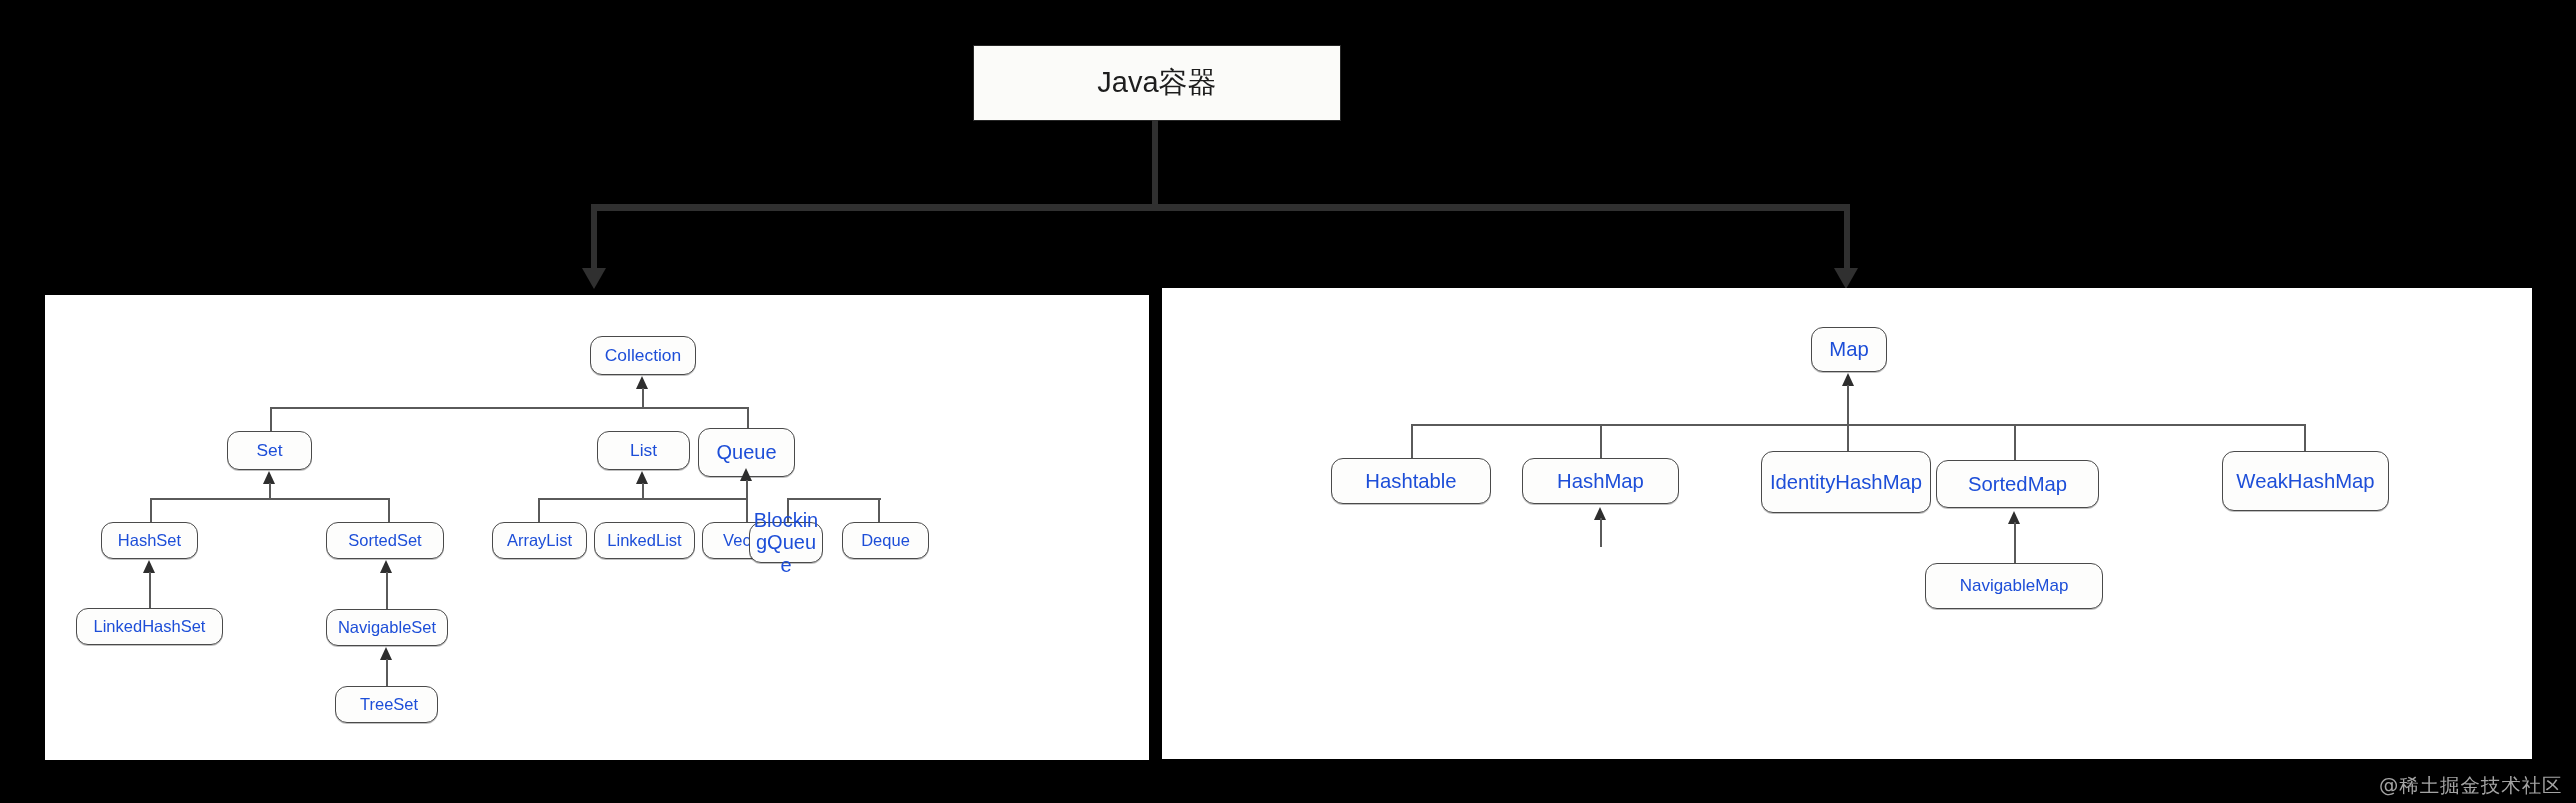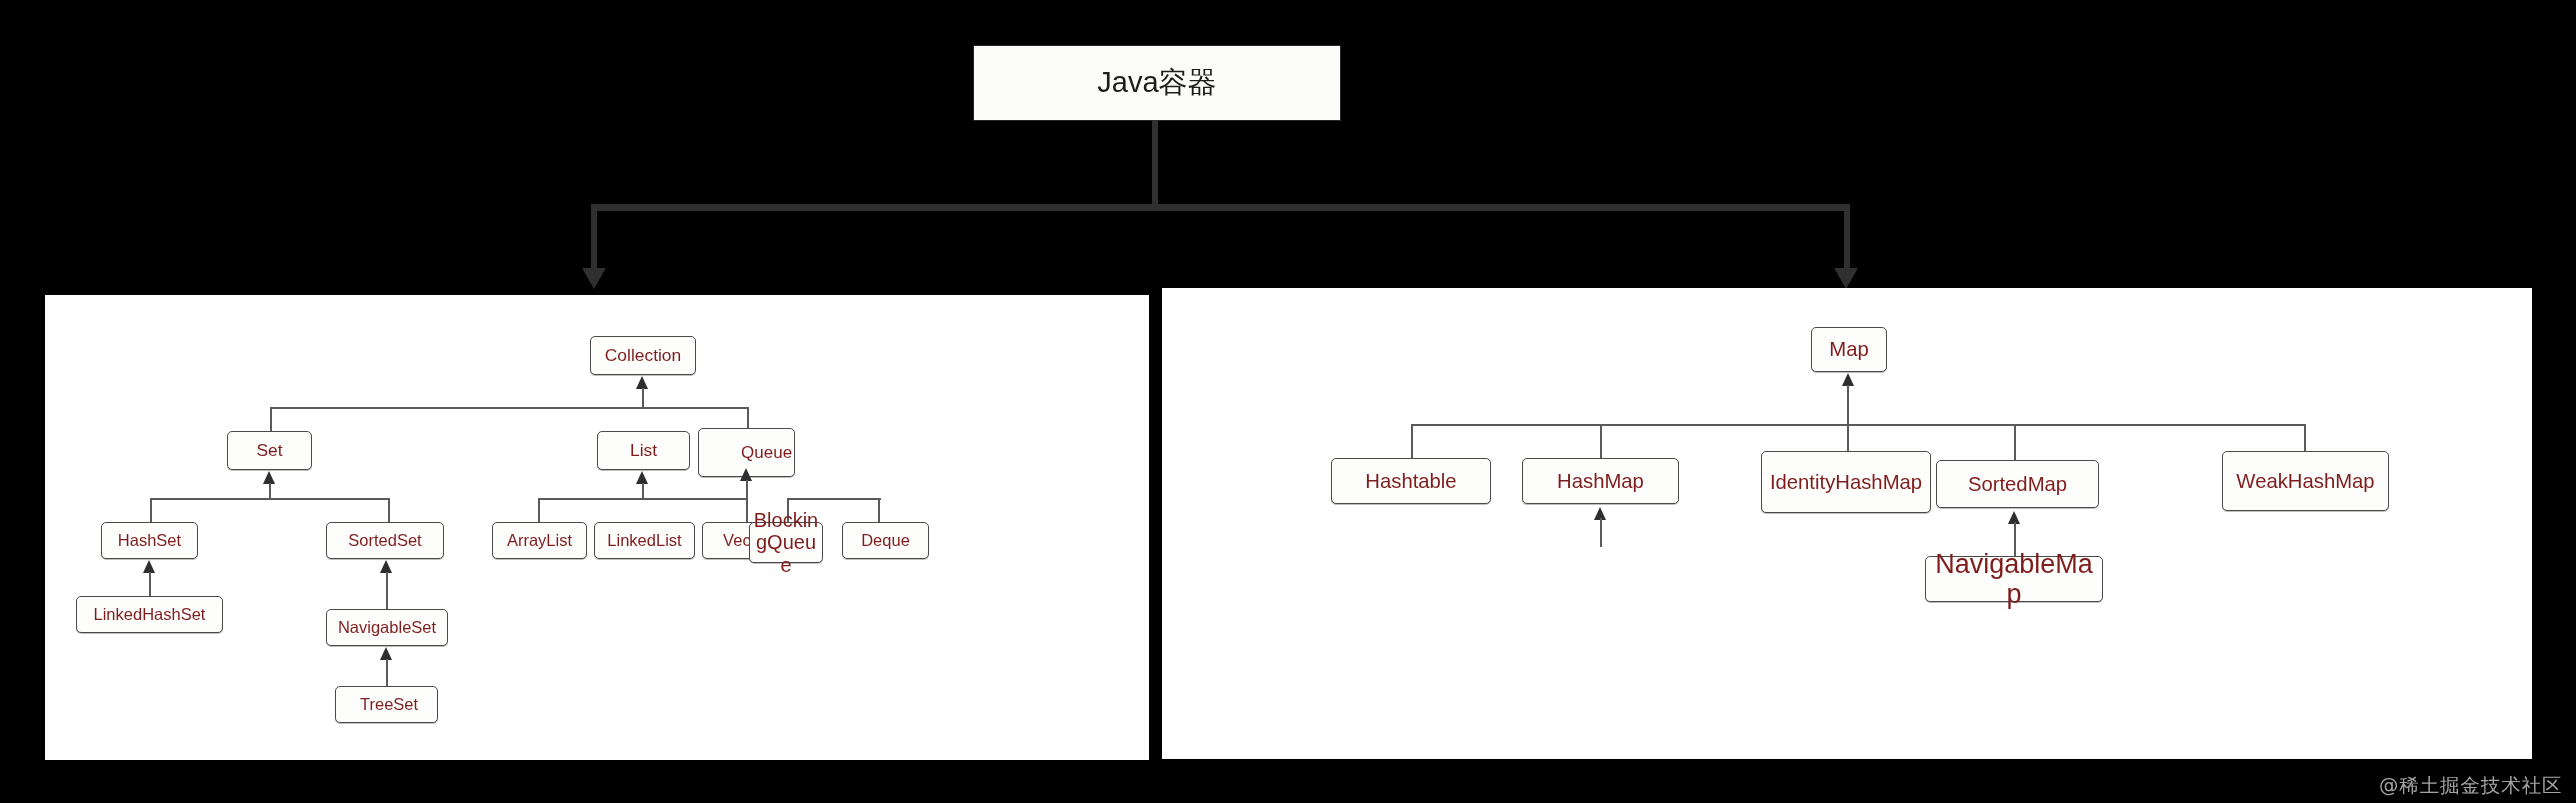--- a/index.html
+++ b/index.html
@@ -12,22 +12,22 @@
   }
 
   
   .node{
     position:absolute;
     box-sizing:border-box;
     display:flex;align-items:center;justify-content:center;
     text-align:center;
     background:#fdfdfc;
     border:1.9px solid #4a4a4a;
-    border-radius:5px;
-    color:#7f1d1d;
+    border-radius:12px;
+    color:#1d4ed8;
     line-height:1.12;
     box-shadow:0 1px 0 rgba(0,0,0,.25);
     white-space:normal;
     word-break:break-all;
     padding:0 1.9px;
   }
 
   
   .root-box{
     position:absolute;
@@ -116,40 +116,40 @@
     <div class="ln lnv" style="left:702px;top:112px;height:21px;"></div>
 
     <div class="node" style="left:182px;top:136px;width:85px;height:39px;font-size:17.4px;">
       <span>Set</span>
     </div>
 
     <div class="node" style="left:552px;top:136px;width:93px;height:39px;font-size:17.4px;">
       <span>List</span>
     </div>
 
-    <div class="node" style="left:653px;top:133px;width:97px;height:49px;font-size:17px;justify-content:flex-end;">
+    <div class="node" style="left:653px;top:133px;width:97px;height:49px;font-size:20px;">
       <span>Queue</span>
     </div>
 
     <div class="arrow-up" style="left:218px;top:176px;"></div>
     <div class="ln lnv" style="left:224px;top:188px;height:17.4px;"></div>
     <div class="ln lnh" style="left:105px;top:203px;width:240px;"></div>
     <div class="ln lnv" style="left:105px;top:203px;height:24px;"></div>
     <div class="ln lnv" style="left:343px;top:203px;height:24px;"></div>
 
     <div class="node" style="left:56px;top:227px;width:97px;height:37px;font-size:16.5px;">
       <span>HashSet</span>
     </div>
     <div class="node" style="left:281px;top:227px;width:118px;height:37px;font-size:16.5px;">
       <span>SortedSet</span>
     </div>
 
     <div class="arrow-up" style="left:98px;top:265px;"></div>
     <div class="ln lnv" style="left:104px;top:277px;height:39px;"></div>
-    <div class="node" style="left:31px;top:301px;width:147px;height:37px;font-size:16.5px;">
+    <div class="node" style="left:31px;top:313px;width:147px;height:37px;font-size:16.5px;">
       <span>LinkedHashSet</span>
     </div>
 
     <div class="arrow-up" style="left:335px;top:265px;"></div>
     <div class="ln lnv" style="left:341px;top:277px;height:39px;"></div>
     <div class="node" style="left:281px;top:314px;width:122px;height:37px;font-size:16.5px;">
       <span>NavigableSet</span>
     </div>
 
     <div class="arrow-up" style="left:335px;top:352px;"></div>
@@ -223,21 +223,21 @@
 
     <div class="node" style="left:1060px;top:163px;width:167px;height:60px;font-size:20.3px;">
       <span>WeakHashMap</span>
     </div>
 
     <div class="arrow-up" style="left:432px;top:219px;"></div>
     <div class="ln lnv" style="left:438px;top:230px;height:29px;"></div>
 
     <div class="arrow-up" style="left:846px;top:223px;"></div>
     <div class="ln lnv" style="left:852px;top:234px;height:41px;"></div>
-    <div class="node" style="left:763px;top:268px;width:178px;height:46px;font-size:27px;">
+    <div class="node" style="left:763px;top:275px;width:178px;height:46px;font-size:17px;">
       <span>NavigableMap</span>
     </div>
   </div>
 
   <div id="watermark">@稀土掘金技术社区</div>
 
 </div>
 
 
 </body></html>

